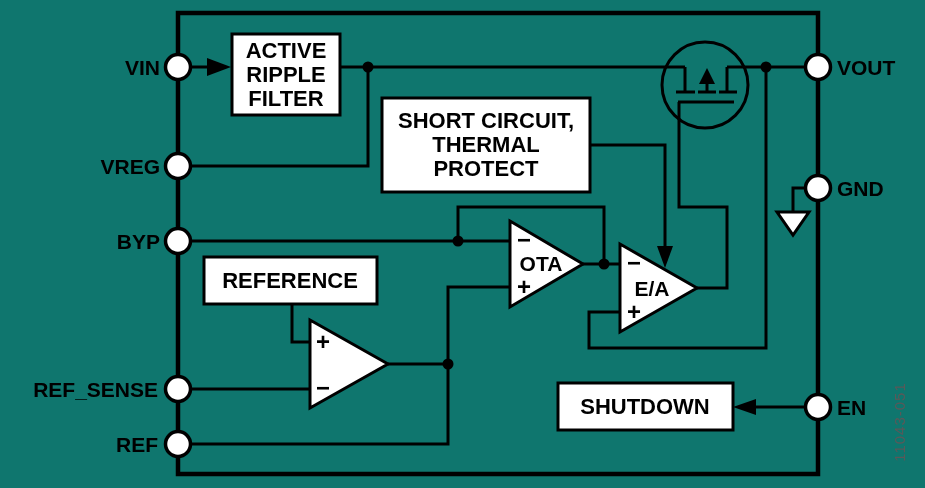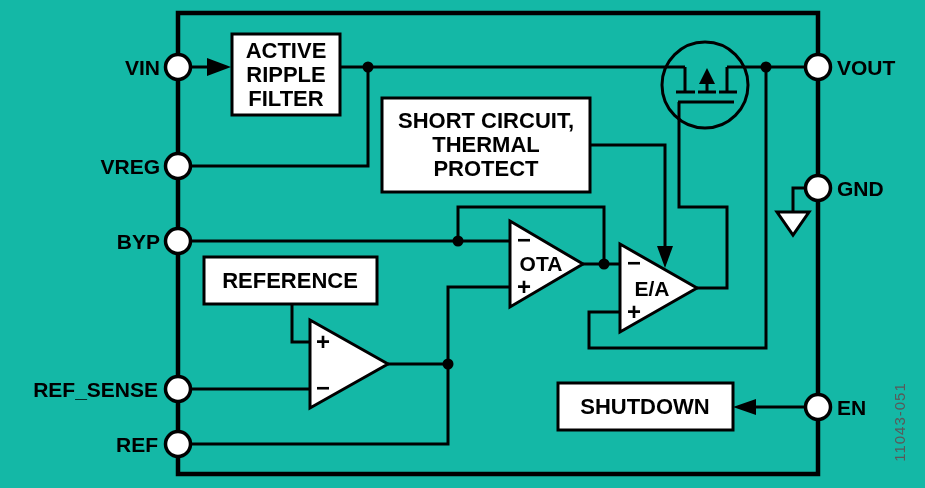--- a/index.html
+++ b/index.html
@@ -1,16 +1,16 @@
 <!DOCTYPE html>
 <html><head>
 <meta charset="utf-8">
 <style>
   html,body{margin:0;padding:0;background:#ffffff;}
-  .stage{position:relative;width:925px;height:488px;background:#14b8a6;overflow:hidden;}
+  .stage{position:relative;width:925px;height:488px;background:#0f766e;overflow:hidden;}
   svg{display:block;}
   .wire{stroke:#000;stroke-width:3;fill:none;}
   .thick{stroke:#000;stroke-width:4.5;fill:none;}
   .box{fill:#fff;stroke:#000;stroke-width:3;}
   .tri{fill:#fff;stroke:#000;stroke-width:3;}
   .pin{fill:#fff;stroke:#000;stroke-width:3.5;}
   .dot{fill:#000;stroke:none;}
   .head{fill:#000;stroke:none;}
   .lbl{font:bold 21px "Liberation Sans",sans-serif;fill:#000;}
   .blk{font:bold 22px "Liberation Sans",sans-serif;fill:#000;}

